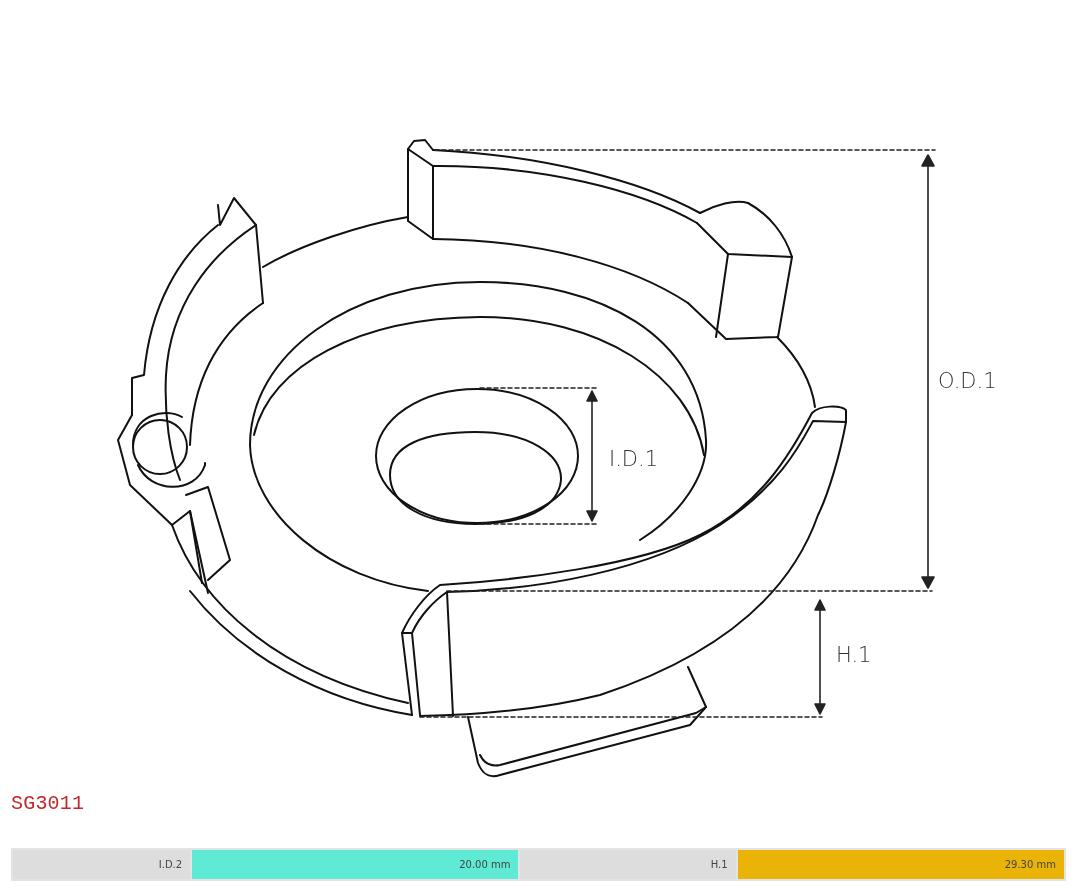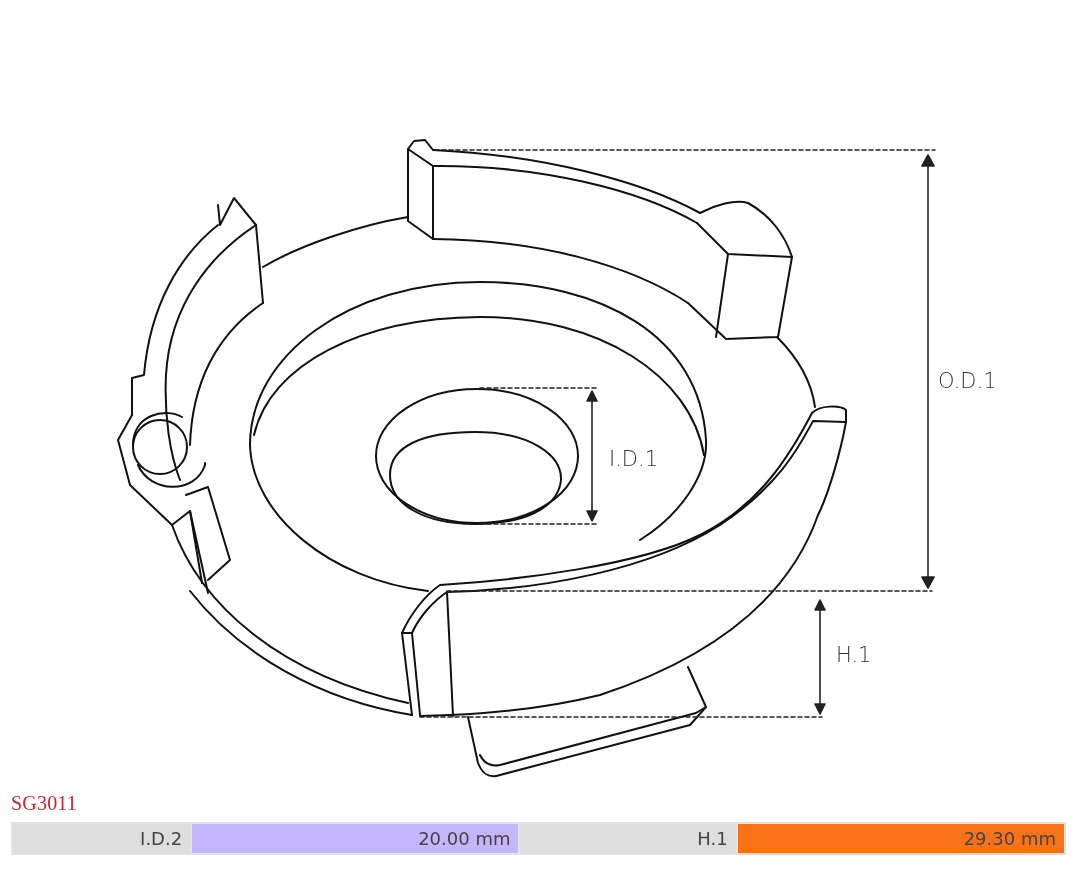--- a/index.html
+++ b/index.html
@@ -1,34 +1,34 @@
 <!DOCTYPE html>
 <html><head>
   <meta charset="utf-8">
   <style>
     html, body { margin: 0; padding: 0; background: #ffffff; }
     body { width: 1080px; height: 896px; position: relative; overflow: hidden; font-family: "DejaVu Sans", sans-serif; }
     .drawing { position: absolute; left: 0; top: 0; width: 1080px; height: 790px; margin-top: 35px; }
     .drawing svg { display: block; }
     .part-title {
       position: absolute; left: 11px; top: 792px;
-      font-family: Liberation Serif, serif; font-size: 20px; color: #c1272d;
+      font-family: Liberation Mono, monospace; font-size: 20px; color: #c1272d;
       letter-spacing: 0.2px;
     }
     .spec-table {
-      position: absolute; left: 11px; top: 822px; width: 1055px;
+      position: absolute; left: 11px; top: 848px; width: 1055px;
       border-collapse: separate; border-spacing: 2px;
       background: #e3e3e3;
-      font-family: "DejaVu Sans", sans-serif; font-size: 18px; color: #444444;
+      font-family: "DejaVu Sans", sans-serif; font-size: 10px; color: #444444;
     }
     .spec-table td { height: 29px; padding: 0 8px 0 8px; text-align: right; }
     .spec-table td.lbl { background: #dddddd; width: 161px; }
-    .spec-table td.val { background: #c4b5fd; width: 310px; }
+    .spec-table td.val { background: #5eead4; width: 310px; }
     .spec-table td.lbl2 { background: #dddddd; width: 199px; }
-    .spec-table td.val2 { background: #f97316; width: 310px; }
+    .spec-table td.val2 { background: #eab308; width: 310px; }
     .dimlabel { font-family: "DejaVu Sans", sans-serif; font-size: 21px; fill: #333333; font-weight: 300; }
   </style>
 </head>
 <body>
 
 <div class="drawing">
   <svg width="1080" height="790" viewBox="0 0 1080 790" xmlns="http://www.w3.org/2000/svg" fill="none" stroke="#111" stroke-width="2" stroke-linejoin="round" stroke-linecap="round">
 
     <g>
 

